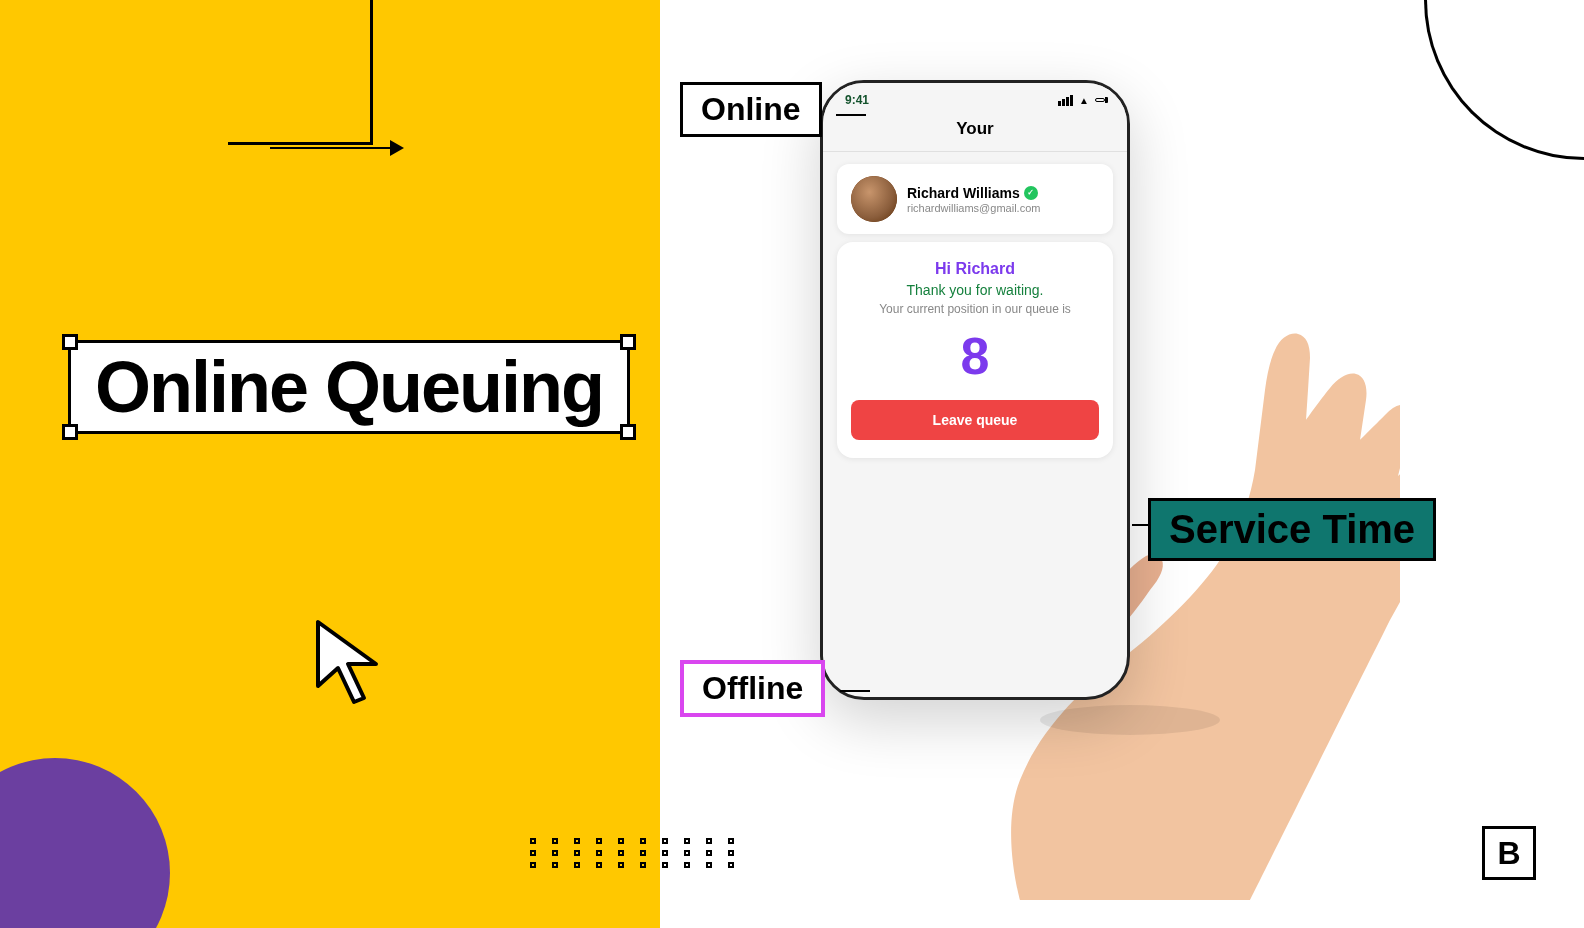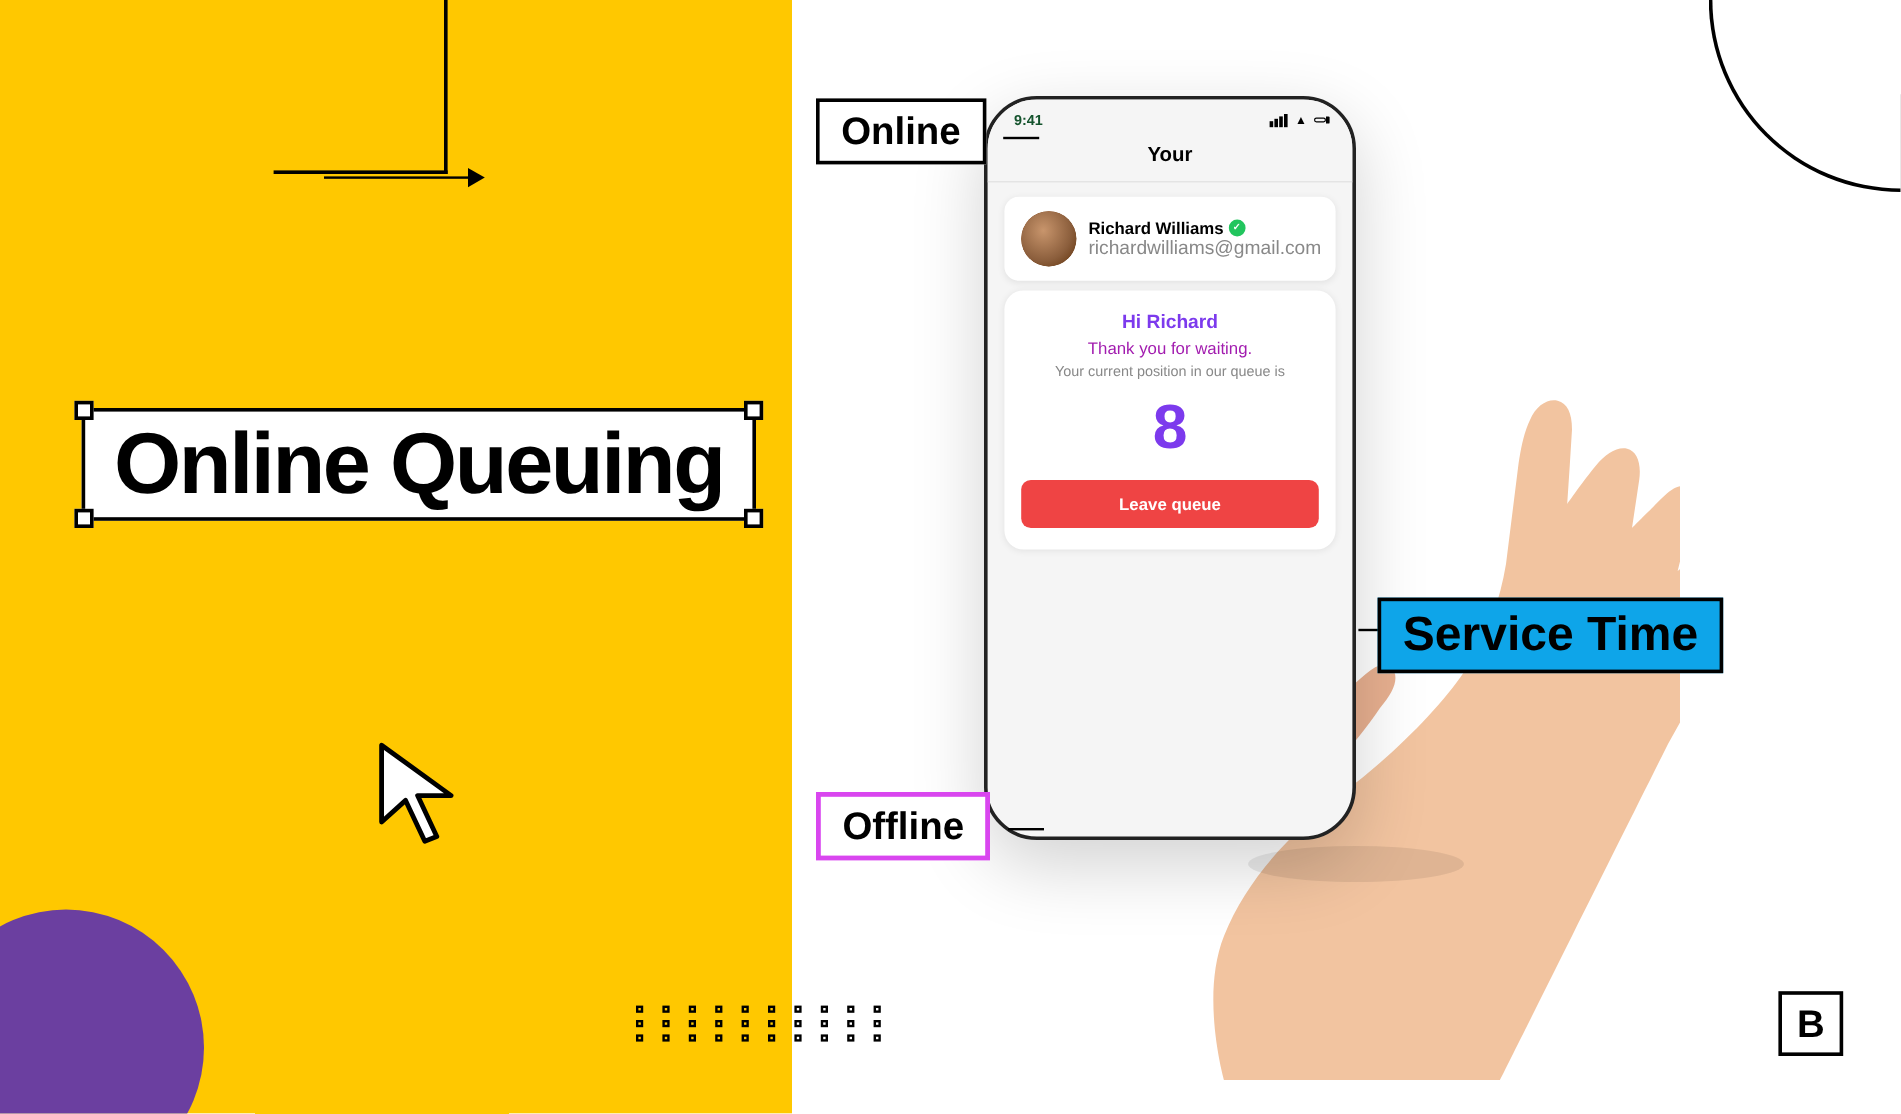--- a/index.html
+++ b/index.html
@@ -242,21 +242,21 @@
       width: 14px; height: 14px;
       background: #22c55e;
       border-radius: 50%;
       display: inline-flex;
       align-items: center;
       justify-content: center;
       color: #fff;
       font-size: 8px;
     }
     .user-email {
-      font-size: 16px;
+      font-size: 11px;
       color: #888;
       margin-top: 1px;
     }
 
     
     .phone-queue-card {
       background: #fff;
       margin: 0 14px;
       border-radius: 16px;
       padding: 18px 14px 18px;
@@ -264,21 +264,21 @@
       box-shadow: 0 1px 6px rgba(0,0,0,0.08);
     }
     .queue-greeting {
       font-size: 16px;
       font-weight: 700;
       color: #7C3AED;
       margin-bottom: 4px;
     }
     .queue-thankyou {
       font-size: 14px;
-      color: #a21caf;
+      color: #15803d;
       margin-bottom: 4px;
     }
     .queue-position-text {
       font-size: 12px;
       color: #888;
       margin-bottom: 14px;
     }
     .queue-number {
       font-size: 52px;
       font-weight: 800;
@@ -344,21 +344,21 @@
       height: 2px;
       background: #000;
       z-index: 25;
     }
 
     
     .label-box-service {
       position: absolute;
       left: 1148px; top: 498px;
       z-index: 30;
-      background: #0ea5e9;
+      background: #0f766e;
       border: 3px solid #000;
       padding: 6px 18px;
     }
     .label-box-service span {
       font-size: 40px;
       font-weight: 800;
       color: #000;
       white-space: nowrap;
     }
     

